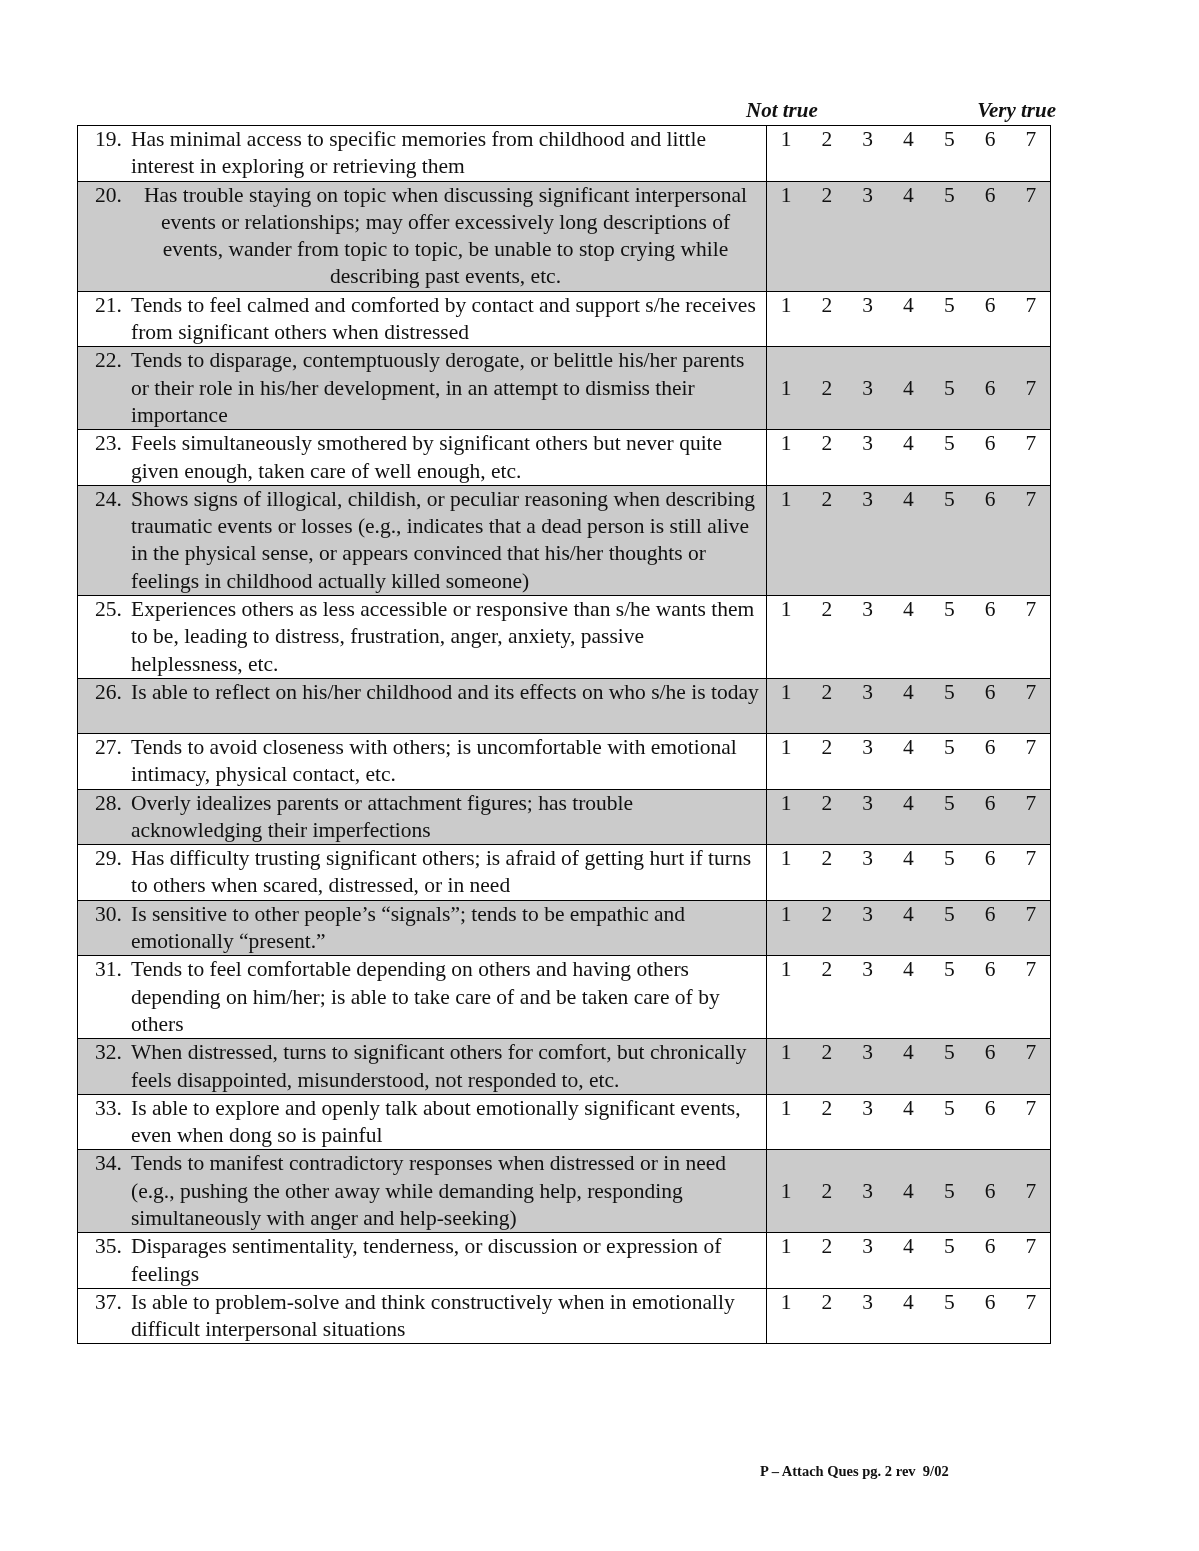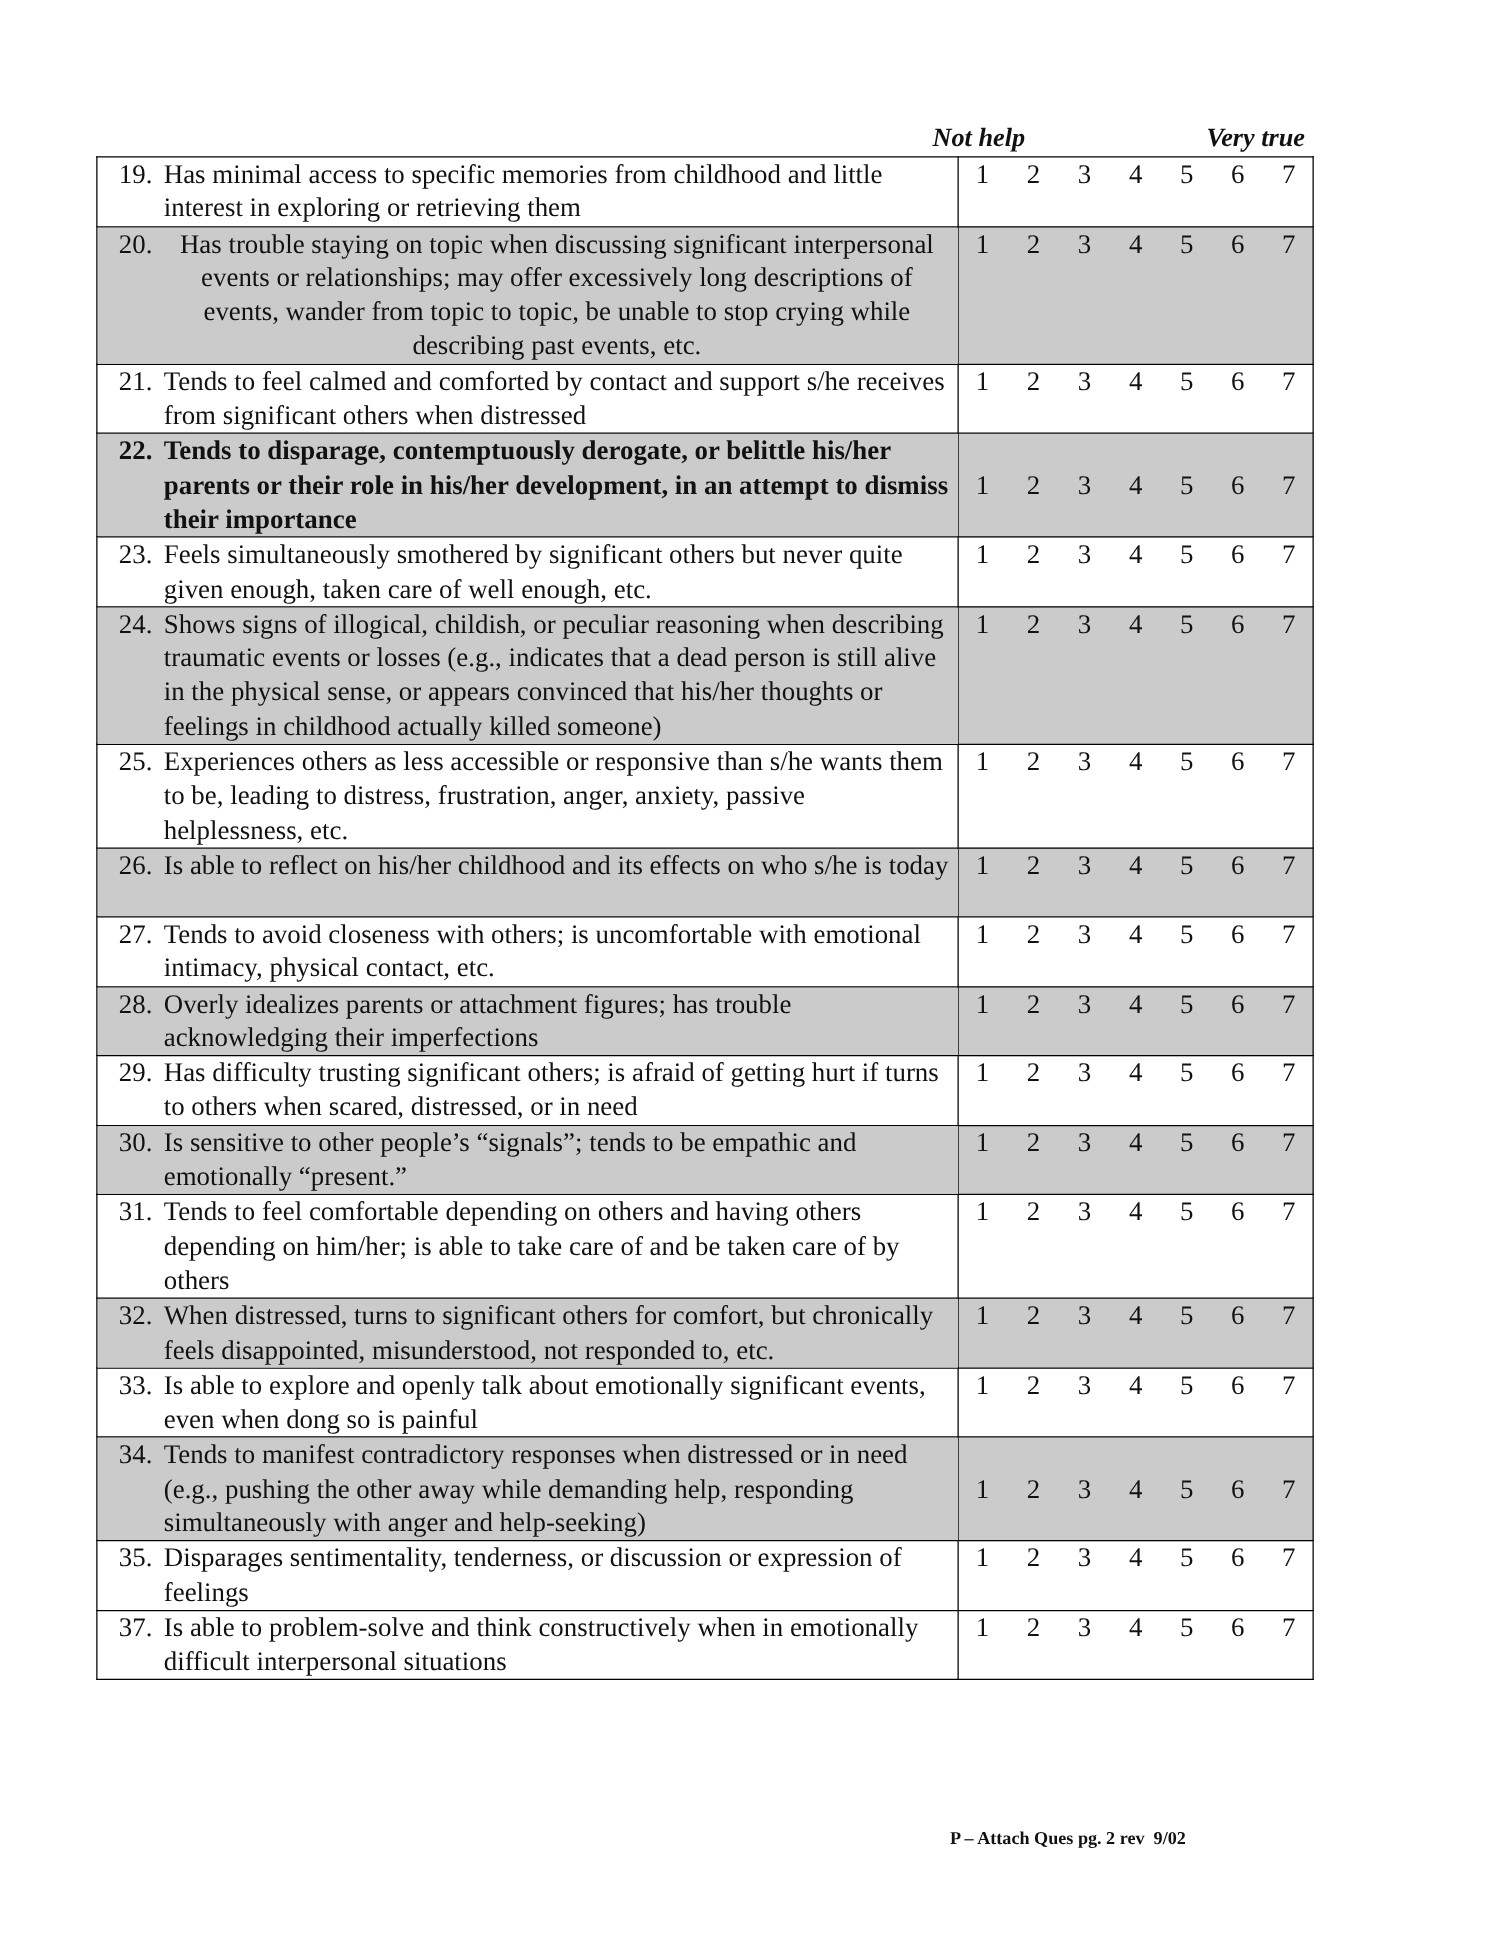--- a/index.html
+++ b/index.html
@@ -1,39 +1,39 @@
 <!DOCTYPE html>
 <html><head>
 <meta charset="utf-8">
 <style>
   html, body { margin: 0; padding: 0; background: #ffffff; }
   body { width: 1199px; height: 1551px; position: relative; overflow: hidden;
          font-family: "Liberation Serif", "DejaVu Serif", serif; color: #111; }
   .scale-header { position: absolute; top: 98px; left: 746px; width: 310px; height: 26px;
                   font-weight: bold; font-style: italic; font-size: 21px; }
   .scale-header .lo { position: absolute; left: 0; top: 0; }
-  .scale-header .hi { position: absolute; right: 12px; top: 0; }
+  .scale-header .hi { position: absolute; right: 0; top: 0; }
   table.q { position: absolute; left: 77px; top: 125px; width: 971px;
             border-collapse: collapse; table-layout: fixed; }
   table.q td { border: 1.5px solid #000; padding: 0; font-size: 21.5px; line-height: 27.3px; }
   table.q td.item { width: 688px; position: relative; }
   table.q td.rating { width: 283px; vertical-align: top; }
   table.q tr.shaded td { background: #cbcbcb; }
   table.q tr.center td.rating { vertical-align: middle; }
   .item-inner { padding: 0 6px 0 53px; position: relative; }
   .num { position: absolute; left: 17px; top: 0; }
   .scale { display: flex; justify-content: space-between; padding: 0 12px 0 12px; }
   .scale span { width: 14px; text-align: center; }
   .footer { position: absolute; left: 760px; top: 1463px; font-size: 14.5px; white-space: pre; font-weight: bold; }
 </style>
 </head>
 <body>
 
 <div class="scale-header">
-  <span class="lo">Not help</span>
+  <span class="lo">Not true</span>
   <span class="hi">Very true</span>
 </div>
 
 <table class="q">
   <tbody id="q-body">
       <tr style="height: 55px;">
         <td class="item" style="vertical-align: top;">
           <div class="item-inner"><span class="num">19.</span><span>Has minimal access to specific memories from childhood and little interest in exploring or retrieving them</span></div>
         </td>
         <td class="rating">
@@ -74,21 +74,21 @@
             <span>2</span>
             <span>3</span>
             <span>4</span>
             <span>5</span>
             <span>6</span>
             <span>7</span>
           </div>
         </td>
       </tr>
       <tr class="shaded center" style="height: 82px;">
-        <td class="item" style="vertical-align: top; font-weight: bold;">
+        <td class="item" style="vertical-align: top;">
           <div class="item-inner"><span class="num">22.</span><span>Tends to disparage, contemptuously derogate, or belittle his/her parents or their role in his/her development, in an attempt to dismiss their importance</span></div>
         </td>
         <td class="rating">
           <div class="scale">
             <span>1</span>
             <span>2</span>
             <span>3</span>
             <span>4</span>
             <span>5</span>
             <span>6</span>

